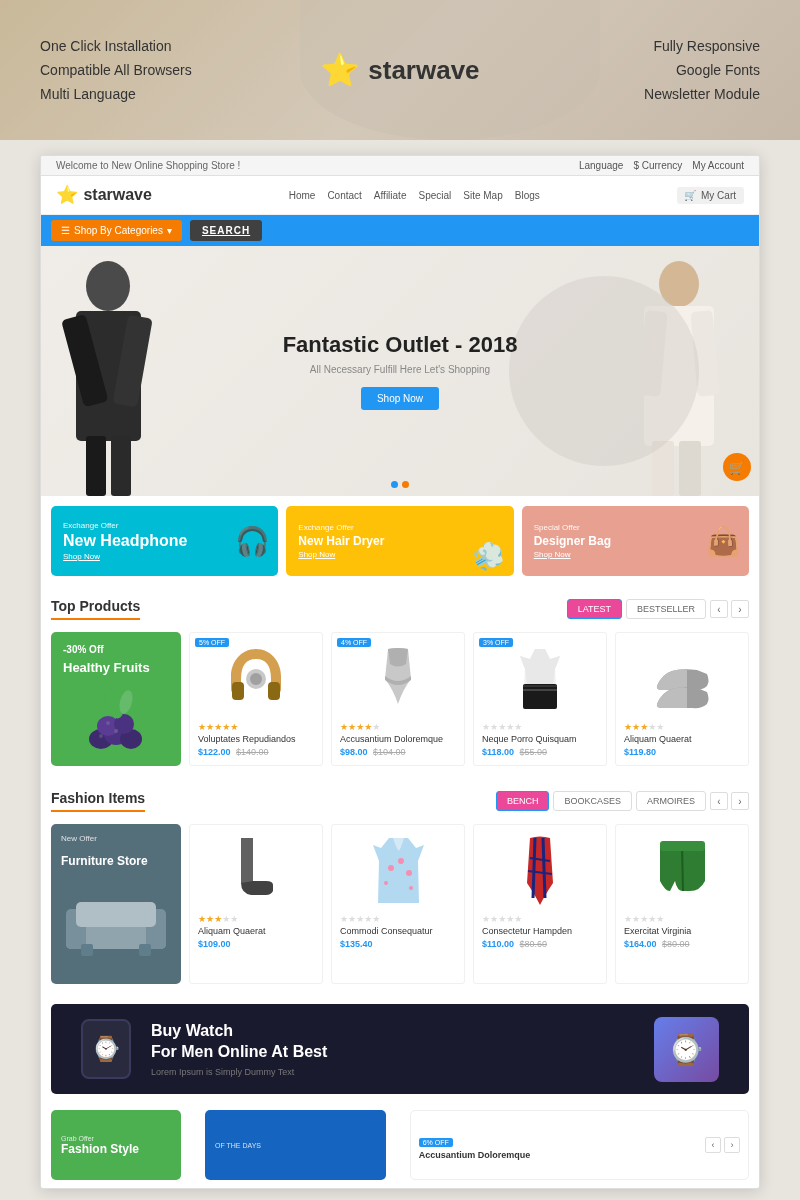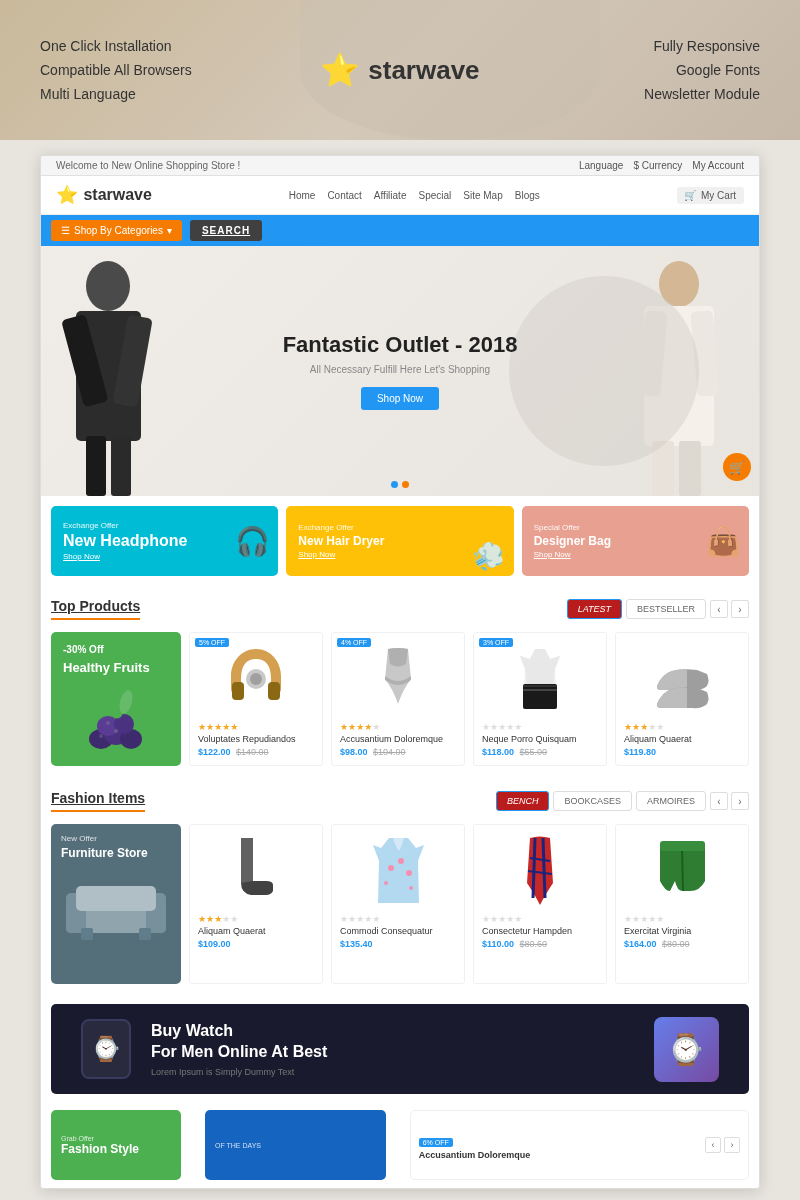--- a/index.html
+++ b/index.html
@@ -210,32 +210,31 @@
       justify-content: space-between;
       align-items: center;
       margin-bottom: 12px;
     }
     .section-title {
       font-size: 14px;
       font-weight: bold;
       color: #333;
       border-bottom: 2px solid #f57c00;
       padding-bottom: 4px;
-      text-decoration: underline;
     }
     .section-tabs { display: flex; gap: 4px; align-items: center; }
     .tab-btn {
       padding: 4px 10px;
       font-size: 9px;
       border-radius: 3px;
       cursor: pointer;
       border: 1px solid #ddd;
       color: #666;
     }
-    .tab-btn.active { background: #b91c1c; color: #fff; border-color: #2196f3; font-style: italic; }
+    .tab-btn.active { background: #ec4899; color: #fff; border-color: #2196f3; }
     .tab-nav { display: flex; gap: 3px; }
     .tab-nav span {
       width: 18px; height: 18px;
       border: 1px solid #ddd;
       border-radius: 2px;
       display: flex; align-items: center; justify-content: center;
       font-size: 10px; color: #666; cursor: pointer;
     }
 
     
@@ -553,21 +552,21 @@
         <div class="tab-btn">ARMOIRES</div>
         <div class="tab-nav">
           <span>‹</span>
           <span>›</span>
         </div>
       </div>
     </div>
 
     <div class="products-grid">
 
-      <div style="width:130px;min-width:130px;background:#546e7a;border-radius:5px;padding:10px;position:relative;overflow:hidden;height:160px;display:flex;flex-direction:column;justify-content:flex-start;">
+      <div style="width:130px;min-width:130px;background:#546e7a;border-radius:5px;padding:10px;position:relative;overflow:hidden;height:160px;display:flex;flex-direction:column;justify-content:flex-start;gap:8px;">
         <div style="font-size:8px;color:rgba(255,255,255,0.8);">New Offer</div>
         <div style="font-size:12px;font-weight:bold;color:#fff;margin-top:3px;">Furniture Store</div>
 
         <div style="margin-top:8px;">
           <svg width="110" height="75" viewBox="0 0 110 75">
             <rect x="5" y="35" width="100" height="30" rx="5" fill="#90a4ae"></rect>
             <rect x="5" y="25" width="20" height="40" rx="5" fill="#78909c"></rect>
             <rect x="85" y="25" width="20" height="40" rx="5" fill="#78909c"></rect>
             <rect x="15" y="18" width="80" height="25" rx="5" fill="#b0bec5"></rect>
             <rect x="20" y="60" width="12" height="12" rx="2" fill="#607d8b"></rect>

